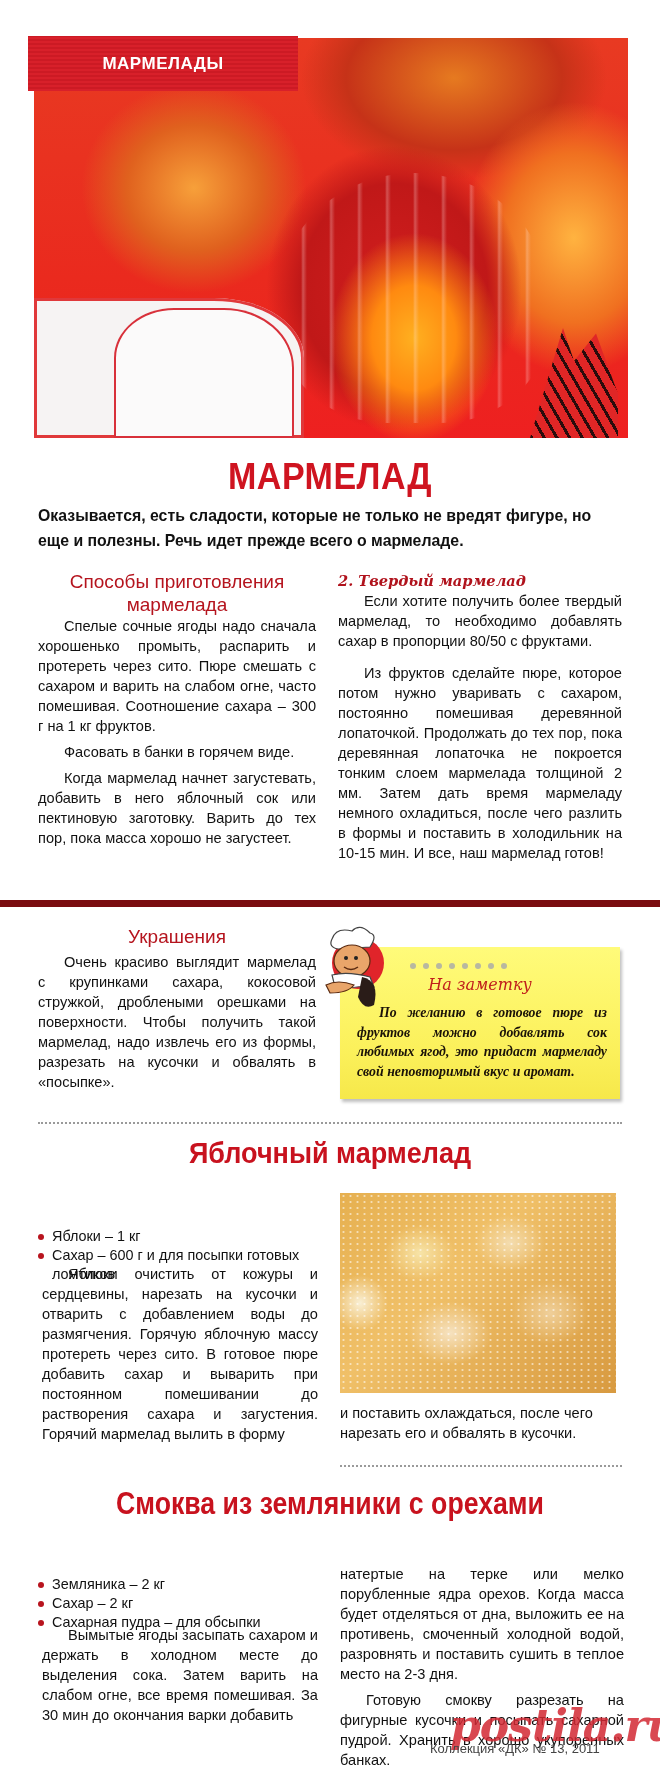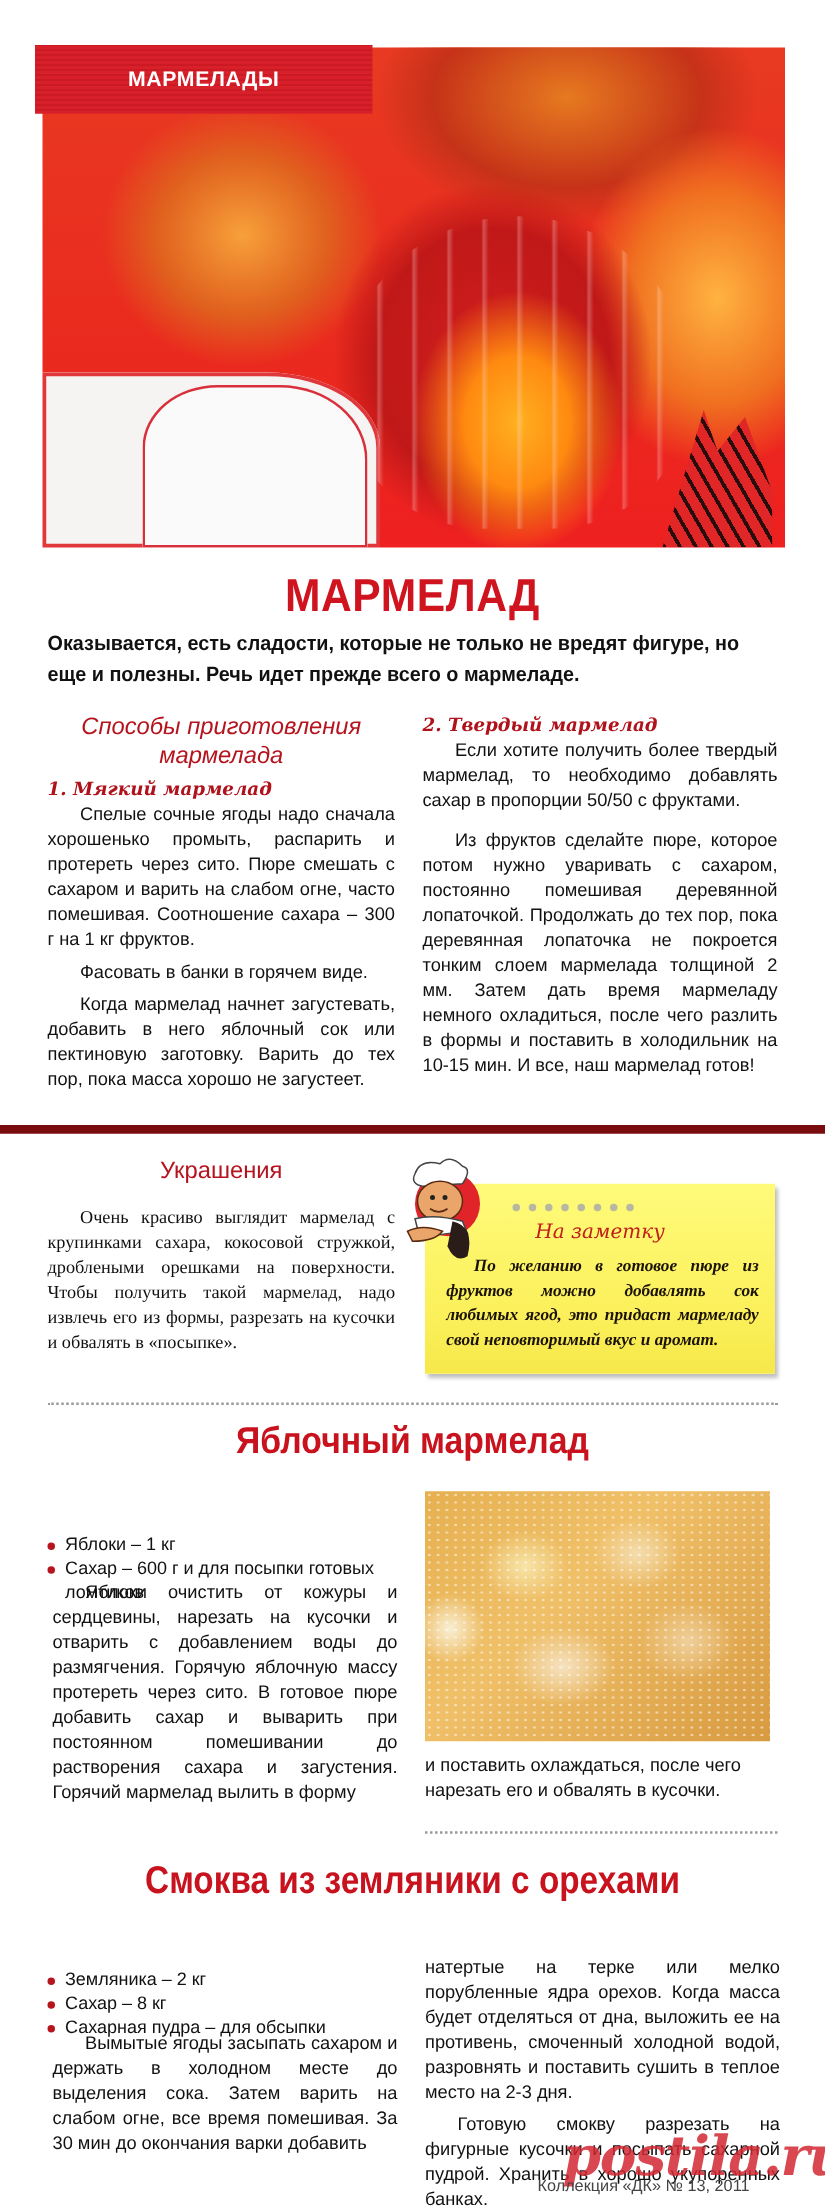--- a/index.html
+++ b/index.html
@@ -175,42 +175,41 @@
   <div class="plate2"></div>
   <div class="ribs"></div>
   <div class="leaf"></div>
 </div>
 <div class="abs tag">МАРМЕЛАДЫ</div>
 
 <h1 class="abs main-title">МАРМЕЛАД</h1>
 <p class="abs lead">Оказывается, есть сладости, которые не только не вредят фигуре, но еще и полезны. Речь идет прежде всего о мармеладе.</p>
 
 <div class="abs left1">
-  <div class="sec-heading" style="padding: 0 20px; font-style: italic;">Способы приготовления мармелада</div>
-  <div class="sub-heading" style="margin-top:6px;">1. Мягкий мармелад</div>
+  <div class="sec-heading" style="padding: 0 20px;">Способы приготовления мармелада</div>
   <div class="col-text">
     <p>Спелые сочные ягоды надо сначала хорошенько промыть, распарить и протереть через сито. Пюре смешать с сахаром и варить на слабом огне, часто помешивая. Соотношение сахара – 300 г на 1 кг фруктов.</p>
     <p>Фасовать в банки в горячем виде.</p>
     <p>Когда мармелад начнет загустевать, добавить в него яблочный сок или пектиновую заготовку. Варить до тех пор, пока масса хорошо не загустеет.</p>
   </div>
 </div>
 
 <div class="abs right1">
   <div class="sub-heading">2. Твердый мармелад</div>
   <div class="col-text">
-    <p>Если хотите получить более твердый мармелад, то необходимо добавлять сахар в пропорции 50/50 с фруктами.</p>
+    <p>Если хотите получить более твердый мармелад, то необходимо добавлять сахар в пропорции 80/50 с фруктами.</p>
     <p style="margin-top:12px;">Из фруктов сделайте пюре, которое потом нужно уваривать с сахаром, постоянно помешивая деревянной лопаточкой. Продолжать до тех пор, пока деревянная лопаточка не покроется тонким слоем мармелада толщиной 2 мм. Затем дать время мармеладу немного охладиться, после чего разлить в формы и поставить в холодильник на 10-15 мин. И все, наш мармелад готов!</p>
   </div>
 </div>
 
 <div class="abs divider-bar"></div>
 
 <div class="abs deco">
   <div class="sec-heading">Украшения</div>
-  <div class="col-text" style="margin-top:16px;font-family:Liberation Serif, serif;">
+  <div class="col-text" style="margin-top:4px;">
     <p>Очень красиво выглядит мармелад с крупинками сахара, кокосовой стружкой, дроблеными орешками на поверхности. Чтобы получить такой мармелад, надо извлечь его из формы, разрезать на кусочки и обвалять в «посыпке».</p>
   </div>
 </div>
 
 <div class="abs note">
   <div class="dots">
       <span></span>
       <span></span>
       <span></span>
       <span></span>
@@ -251,21 +250,21 @@
 </div>
 <div class="abs col-text apple-cont">
   <p style="text-align:left;">и поставить охлаждаться, после чего нарезать его и обвалять в кусочки.</p>
 </div>
 
 <div class="abs dotted dot2"></div>
 
 <h2 class="abs smokva-title">Смоква из земляники с орехами</h2>
 <ul class="abs ingr ingr2">
   <li>Земляника – 2 кг</li>
-  <li>Сахар – 8 кг</li>
+  <li>Сахар – 2 кг</li>
   <li>Сахарная пудра – для обсыпки</li>
 </ul>
 <div class="abs col-text smokva-left">
   <p>Вымытые ягоды засыпать сахаром и держать в холодном месте до выделения сока. Затем варить на слабом огне, все время помешивая. За 30 мин до окончания варки добавить</p>
 </div>
 <div class="abs col-text smokva-right">
   <p>натертые на терке или мелко порубленные ядра орехов. Когда масса будет отделяться от дна, выложить ее на противень, смоченный холодной водой, разровнять и поставить сушить в теплое место на 2-3 дня.</p>
   <p>Готовую смокву разрезать на фигурные кусочки и посыпать сахарной пудрой. Хранить в хорошо укупоренных банках.</p>
 </div>
 

